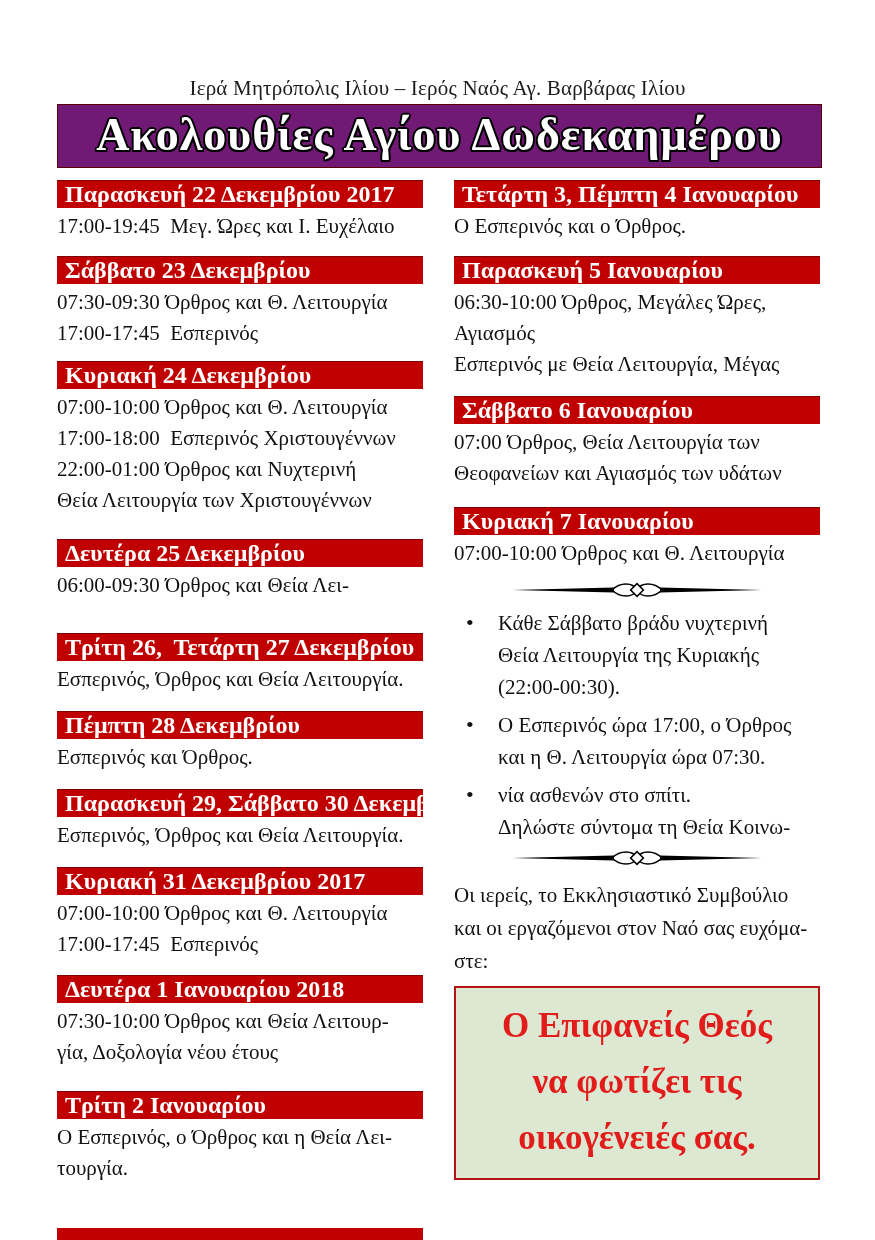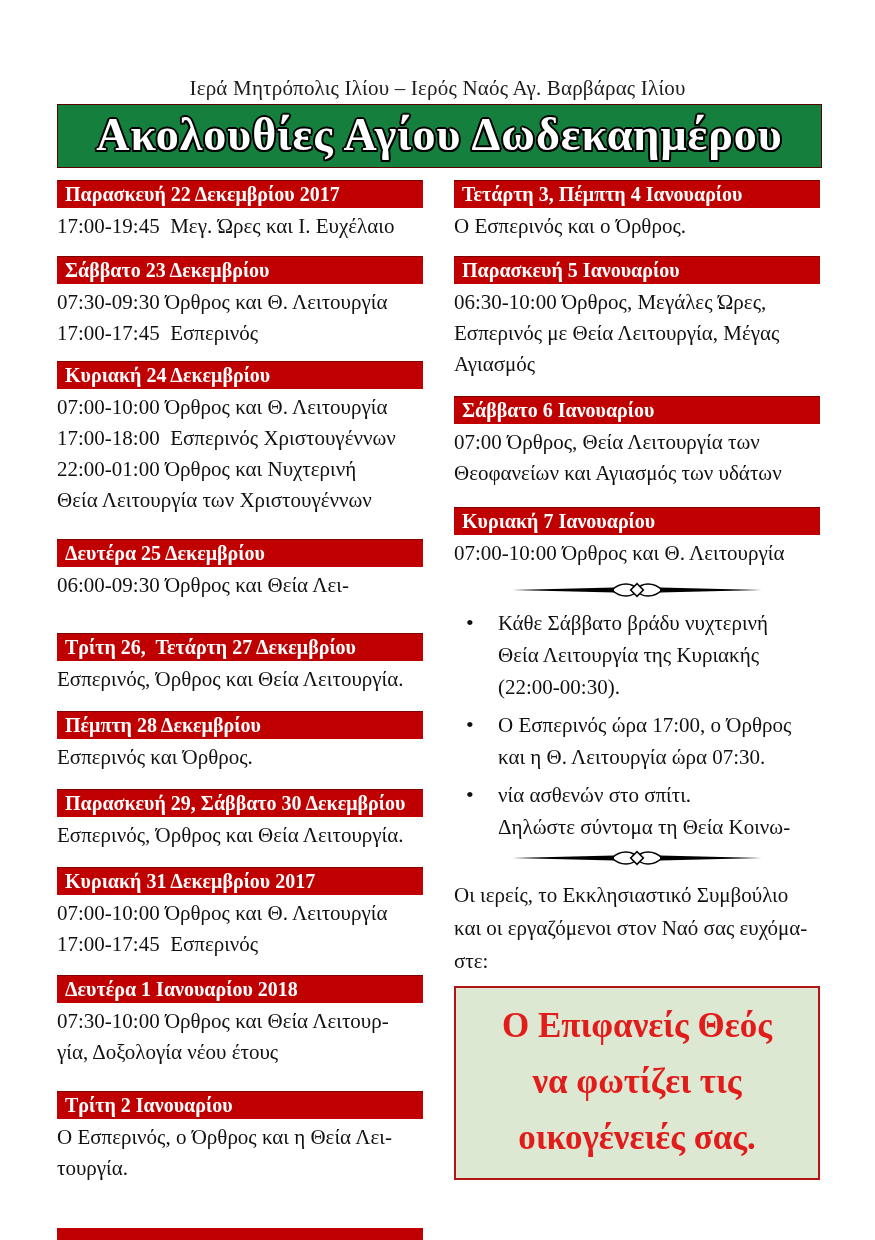--- a/index.html
+++ b/index.html
@@ -6,33 +6,33 @@
   .page{
     position:relative;width:875px;height:1240px;background:#ffffff;overflow:hidden;
     font-family:"Liberation Serif","DejaVu Serif",serif;color:#111;border-radius:31px;
   }
   .subtitle{
     position:absolute;top:76px;left:0;width:875px;text-align:center;
     font-size:21px;color:#1c1c1c;letter-spacing:.2px;
   }
   .banner{
     position:absolute;top:104px;left:57px;width:763px;height:62px;
-    background:#15803d;border:1px solid #5a0000;text-align:center;
+    background:#701a75;border:1px solid #5a0000;text-align:center;
   }
   .banner span{
     display:block;line-height:60px;font-size:46px;font-weight:bold;color:#fff;letter-spacing:1px;
     text-shadow:2px 0 0 #000,-2px 0 0 #000,0 2px 0 #000,0 -2px 0 #000,
       1.5px 1.5px 0 #000,-1.5px 1.5px 0 #000,1.5px -1.5px 0 #000,-1.5px -1.5px 0 #000;
   }
   .col{position:absolute;top:180px;width:366px;}
   .col-left{left:57px;}
   .col-right{left:454px;}
   .entry .bar{
     height:28px;line-height:27px;background:#c00000;border-top:1px solid rgba(0,0,0,.35);
-    color:#fff;font-weight:bold;font-size:20px;padding:0 8px;white-space:pre;box-sizing:border-box;
+    color:#fff;font-weight:bold;font-size:24px;padding:0 8px;white-space:pre;box-sizing:border-box;
   }
   .entry .body{padding-top:3px;}
   .line{font-size:21px;line-height:31px;white-space:pre;}
   .line .b{font-weight:normal;}
   .ornament{text-align:center;margin:12px 0 2px 0;height:18px;}
   .bullets{margin-top:8px;}
   .bullet-item{display:flex;margin-bottom:6px;}
   .bullet-item .dot{width:44px;padding-left:12px;font-size:22px;line-height:32px;box-sizing:border-box;}
   .bullet-item .bt .line{line-height:32px;}
   .closing{margin-top:12px;}
@@ -128,22 +128,22 @@
         <div class="entry" style="margin-bottom: 14px;">
           <div class="bar">Τετάρτη 3, Πέμπτη 4 Ιανουαρίου</div>
           <div class="body">
             <div class="line"><span>Ο Εσπερινός και ο Όρθρος.</span></div>
           </div>
         </div>
         <div class="entry" style="margin-bottom: 16px;">
           <div class="bar">Παρασκευή 5 Ιανουαρίου</div>
           <div class="body">
             <div class="line"><span>06:30-10:00 Όρθρος, Μεγάλες Ώρες,</span></div>
+            <div class="line"><span>Αγιασμός</span></div>
             <div class="line"><span>Εσπερινός με Θεία Λειτουργία, Μέγας</span></div>
-            <div class="line"><span>Αγιασμός</span></div>
           </div>
         </div>
         <div class="entry" style="margin-bottom: 18px;">
           <div class="bar">Σάββατο 6 Ιανουαρίου</div>
           <div class="body">
             <div class="line"><span class="b">07:00 Όρθρος, Θεία Λειτουργία των</span></div>
             <div class="line"><span class="b">Θεοφανείων και Αγιασμός των υδάτων</span></div>
           </div>
         </div>
         <div class="entry" style="margin-bottom: 0px;">

